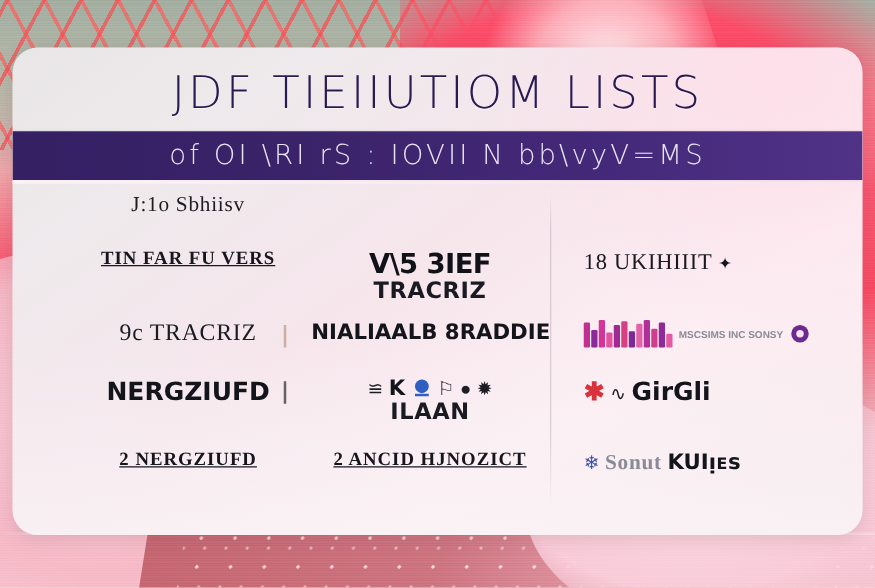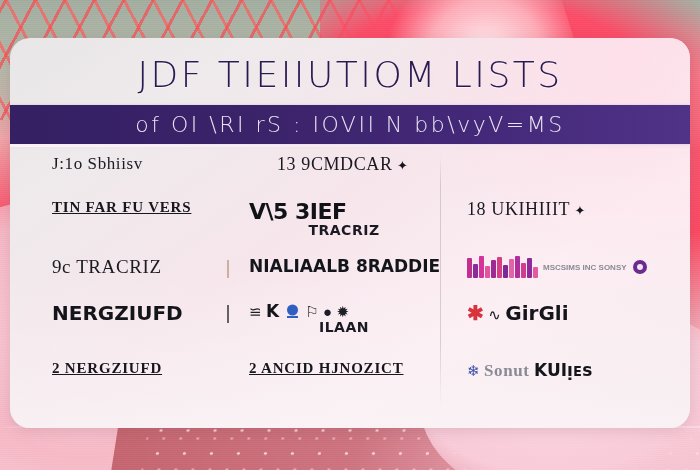--- a/index.html
+++ b/index.html
@@ -137,21 +137,21 @@
     position: absolute; left: 430px; top: 8px; width: 1px; height: 250px;
     background: linear-gradient(180deg, rgba(190,175,185,0) 0%, rgba(186,170,182,.55) 12%,
                 rgba(186,170,182,.5) 75%, rgba(190,175,185,0) 100%);
   }
 
   .row { display: flex; align-items: flex-start; height: 45px; position: relative; }
   .c1 { width: 215px; padding-left: 18px; }
   .c2 { width: 190px; position: relative; }
   .c3 { flex: 1; padding-left: 28px; }
 
-  .cell-main { white-space: nowrap; }
+  .cell-main { white-space: nowrap; text-align: center; }
   .cell-sub {
     white-space: nowrap;
     text-align: center;
     margin-top: -2px;
   }
 
   
   .t-serif {
     font-family: "Liberation Serif", serif;
     font-size: 17px; color: #1b1b22; letter-spacing: .6px;
@@ -167,21 +167,21 @@
   .t-black-sm {
     font-family: "DejaVu Sans", sans-serif;
     font-size: 17px; font-weight: 700; color: #14141b; letter-spacing: 0;
   }
   .t-serif-num {
     font-family: "Liberation Serif", serif;
     font-size: 18px; color: #191920; letter-spacing: .6px;
   }
   .t-sub {
     font-family: "DejaVu Sans", sans-serif;
-    font-size: 14px; font-weight: 700; color: #1a1a22; letter-spacing: .5px;
+    font-size: 18px; font-weight: 700; color: #1a1a22; letter-spacing: .5px;
   }
   .blurish { filter: blur(.25px); }
   .sep-mark {
     position: absolute; left: -22px; top: 4px;
     width: 2px; height: 18px; background: #3a3038; opacity: .75;
   }
   .sep-mark.warm { background: #b08a72; opacity: .6; }
 
   
   .logo { display: inline-flex; align-items: center; gap: 5px; }
@@ -222,24 +222,20 @@
     <span id="band-text">of OI \RI rS   : IOVII N bb\vyV=MS</span>
   </div>
   <div class="band-underline"></div>
 
   <div id="rows">
     <div class="vdivider"></div>
 
     <div class="row">
       <div class="c1">
         <div class="cell-main t-serif blurish">J:1o Sbhiisv</div>
-      </div>
-      <div class="c3">
-        <span class="t-serif-num">13 9CMDCAR</span>
-        <span class="bolt">✦</span>
       </div>
     </div>
 
     <div class="row">
       <div class="c1">
         <div class="cell-main t-serif-caps blurish">TIN FAR FU VERS</div>
       </div>
       <div class="c2">
         <div class="cell-main t-black">V\5 3IEF</div>
         <div class="cell-sub t-sub">TRACRIZ</div>

